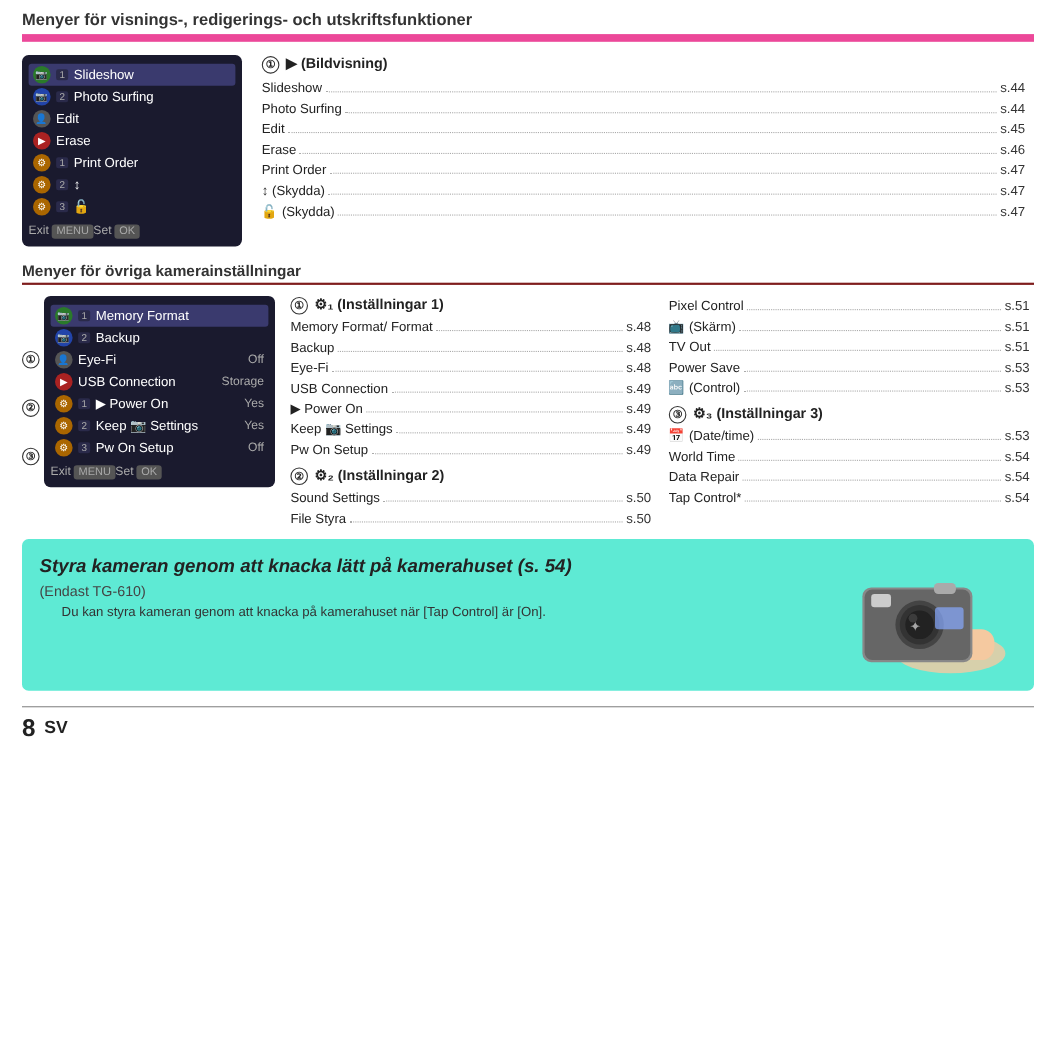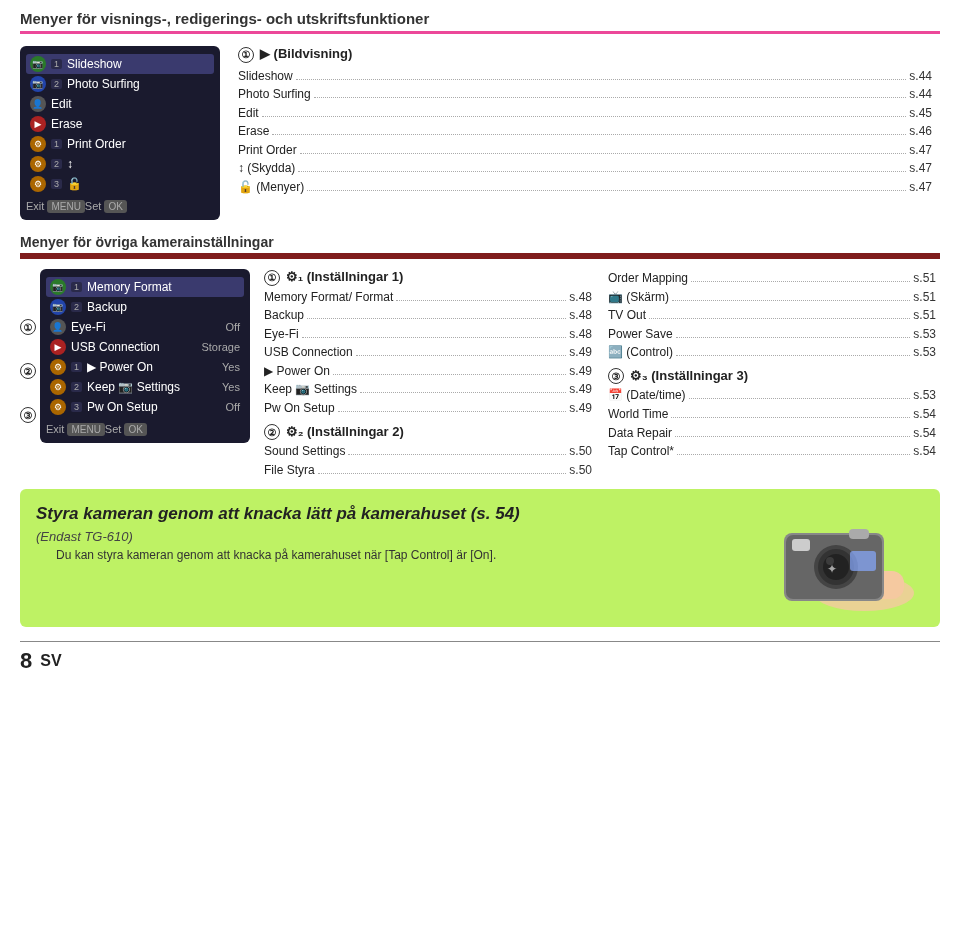--- a/index.html
+++ b/index.html
@@ -11,21 +11,21 @@
       width: 960px;
       min-height: 948px;
       padding: 10px 20px;
     }
 
     
     .page-header {
       font-size: 15px;
       font-weight: bold;
       color: #333;
-      border-bottom: 3px solid #ec4899;
+      border-bottom: 7px solid #ec4899;
       padding-bottom: 4px;
       margin-bottom: 12px;
     }
 
     
     .menu-box {
       background: #1a1a2e;
       color: #fff;
       border-radius: 6px;
       padding: 8px 6px;
@@ -110,57 +110,56 @@
       font-size: 10px;
       font-weight: bold;
       margin-right: 2px;
     }
 
     
     .section-label {
       font-size: 14px;
       font-weight: bold;
       color: #333;
-      border-bottom: 6px solid #7f1d1d;
+      border-bottom: 2px solid #7f1d1d;
       padding-bottom: 3px;
       margin-bottom: 10px;
       margin-top: 4px;
     }
 
     
     .two-col-desc {
       display: flex;
       gap: 8px;
     }
     .two-col-desc > div {
       flex: 1;
     }
 
     
     .tap-section {
-      background: #bef264;
+      background: #5eead4;
       border-radius: 6px;
       padding: 14px 16px;
       margin-top: 10px;
       display: flex;
       gap: 16px;
       align-items: flex-start;
     }
     .tap-section .tap-text { flex: 1; }
     .tap-section .tap-title {
       font-size: 17px;
       font-weight: bold;
       font-style: italic;
       color: #222;
       line-height: 1.3;
       margin-bottom: 4px;
     }
     .tap-section .tap-subtitle {
       font-size: 13px;
-      font-style: italic;
       color: #444;
       margin-bottom: 4px;
     }
     .tap-section .tap-desc {
       font-size: 12px;
       color: #333;
       margin-left: 20px;
     }
 
     
@@ -290,21 +289,21 @@
       <span>Print Order</span>
         <span class="dots"></span>
         <span class="page-ref">s.47</span>
     </div>
     <div class="entry">
       <span>↕ (Skydda)</span>
         <span class="dots"></span>
         <span class="page-ref">s.47</span>
     </div>
     <div class="entry">
-      <span>🔓 (Menyer)</span>
+      <span>🔓 (Skydda)</span>
         <span class="dots"></span>
         <span class="page-ref">s.47</span>
     </div>
   </div>
 </div>
 
 <div class="section-label" style="margin-top:14px;">Menyer för övriga kamerainställningar</div>
 
 <div class="section1-wrap">
 
@@ -413,21 +412,21 @@
       </div>
       <div class="entry">
         <span>File Styra</span>
           <span class="dots"></span>
           <span class="page-ref">s.50</span>
       </div>
     </div>
 
     <div class="desc-col" style="padding:0 4px;">
       <div class="entry">
-        <span>Order Mapping</span>
+        <span>Pixel Control</span>
           <span class="dots"></span>
           <span class="page-ref">s.51</span>
       </div>
       <div class="entry">
         <span>📺 (Skärm)</span>
           <span class="dots"></span>
           <span class="page-ref">s.51</span>
       </div>
       <div class="entry">
         <span>TV Out</span>

